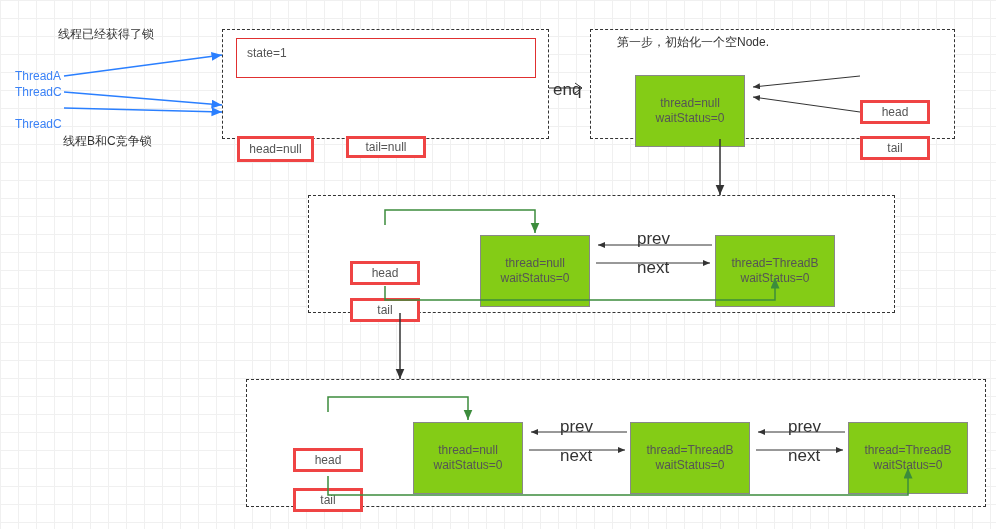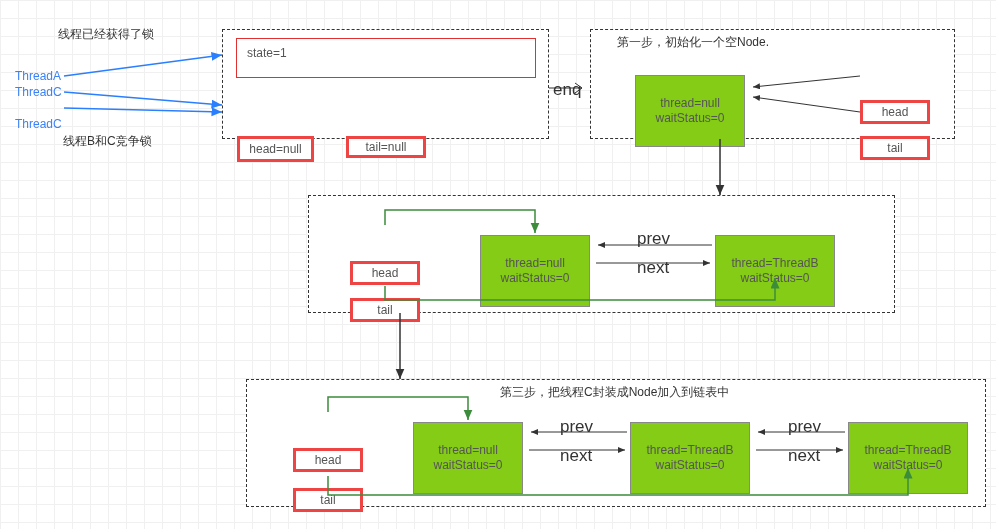--- a/index.html
+++ b/index.html
@@ -94,21 +94,20 @@
     <div>waitStatus=0</div>
   </div>
   <div class="nodebox" style="left:715px;top:235px;width:120px">
     <div>thread=ThreadB</div>
     <div>waitStatus=0</div>
   </div>
   <div class="label small" style="left:637px;top:229px">prev</div>
   <div class="label small" style="left:637px;top:258px">next</div>
 
   <div class="dashbox" style="left:246px;top:379px;width:740px;height:128px"></div>
-  <div class="label" style="left:500px;top:384px">第三步，把线程C封装成Node加入到链表中</div>
   <div class="greenbox" style="left:293px;top:412px;width:70px;height:24px">head</div>
   <div class="greenbox" style="left:293px;top:452px;width:70px;height:24px">tail</div>
   <div class="nodebox" style="left:413px;top:422px;width:110px">
     <div>thread=null</div>
     <div>waitStatus=0</div>
   </div>
   <div class="nodebox" style="left:630px;top:422px;width:120px">
     <div>thread=ThreadB</div>
     <div>waitStatus=0</div>
   </div>

